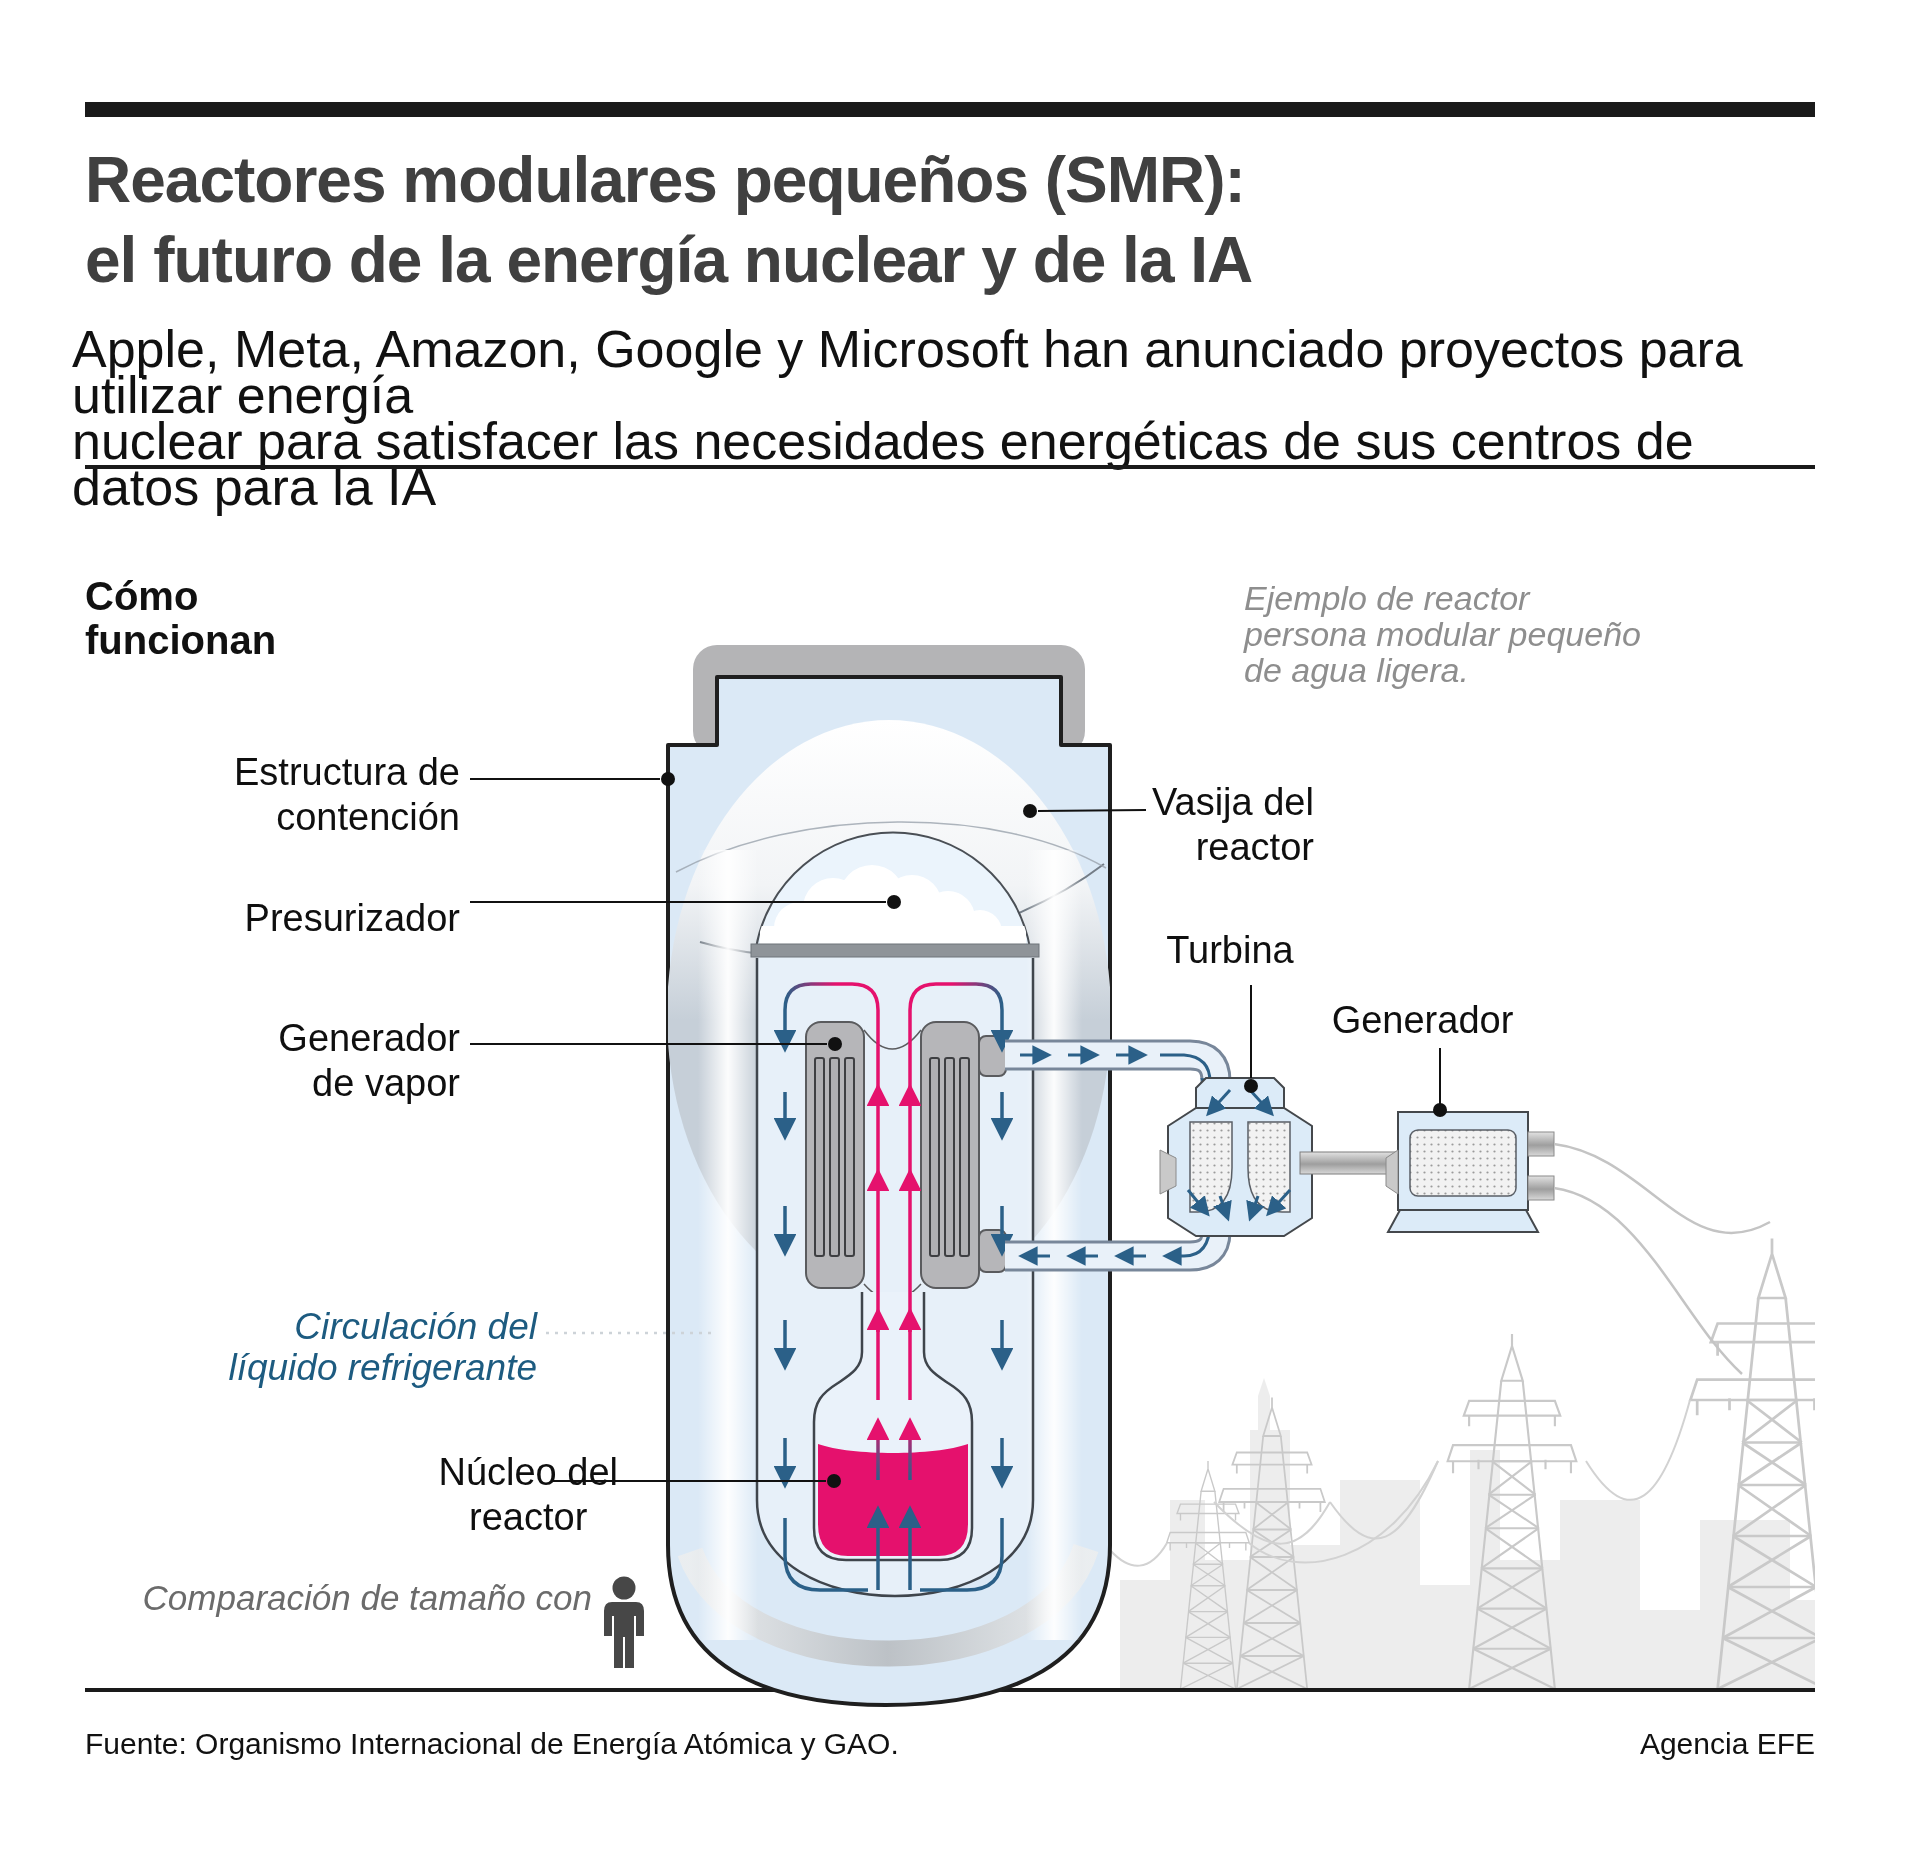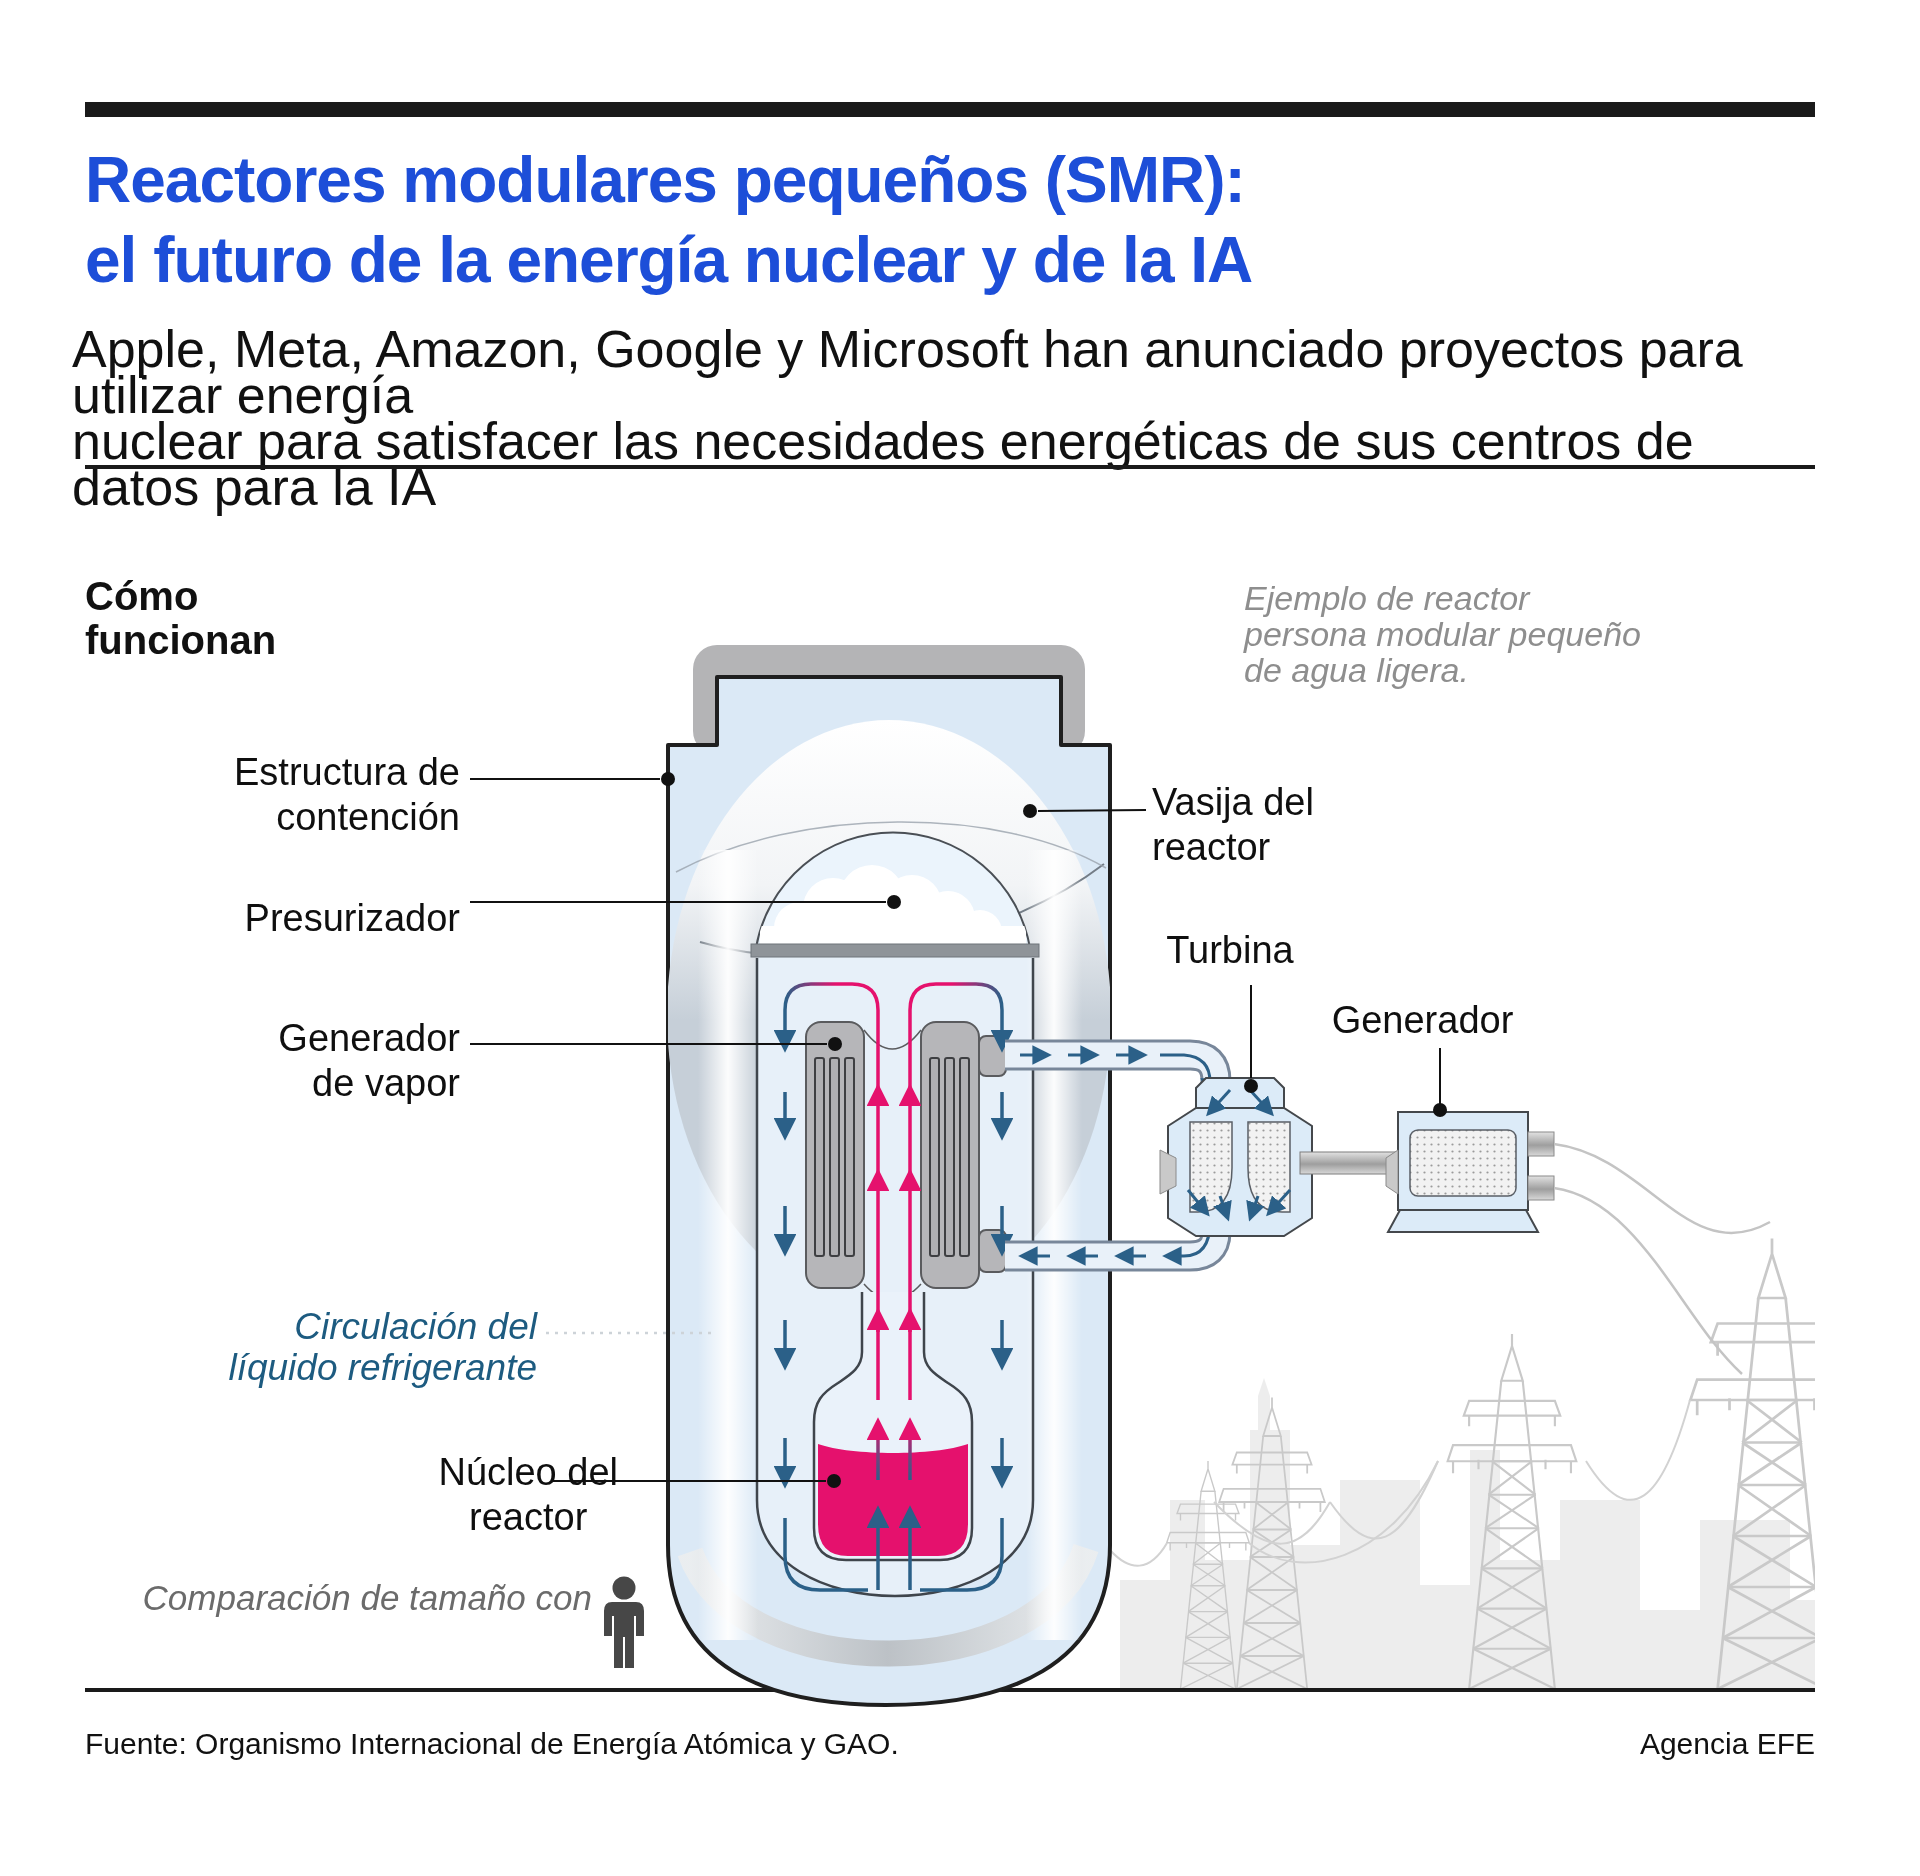--- a/index.html
+++ b/index.html
@@ -1,27 +1,27 @@
 <!DOCTYPE html>
 <html><head>
 <meta charset="utf-8">
 <style>
   html,body{margin:0;padding:0;background:#ffffff;}
   #canvas{position:relative;width:1920px;height:1876px;background:#ffffff;overflow:hidden;
           font-family:"Liberation Sans",sans-serif;color:#1a1a1a;}
   .abs{position:absolute;}
   #topbar{left:85px;top:102px;width:1730px;height:15px;background:#1a1a1a;}
   #title{left:85px;top:140px;width:1500px;font-size:64px;font-weight:bold;line-height:80px;
-         letter-spacing:-1px;color:#1d4ed8;}
+         letter-spacing:-1px;color:#404040;}
   #subtitle{left:72px;top:326px;width:1740px;font-size:52px;line-height:46px;color:#111;}
   #divider{left:85px;top:465px;width:1730px;height:4px;background:#1a1a1a;}
   #how{left:85px;top:574px;font-size:40px;font-weight:bold;line-height:44px;color:#111;}
   #example{right:116px;top:580px;width:560px;font-size:34px;line-height:36px;font-style:italic;
            color:#8e8e8e;text-align:left;}
-  .lbl{font-size:38px;line-height:45px;color:#0f0f0f;}
+  .lbl{font-size:38px;line-height:45px;color:#0f0f0f;text-align:right;}
   .r{text-align:right;}
   .c{text-align:center;}
   #lab-contain{right:1460px;top:750px;}
   #lab-presur{right:1460px;top:880px;margin-top:16px;}
   #lab-sg{right:1460px;top:1016px;}
   #lab-vasija{left:1152px;top:780px;}
   #lab-turbina{left:1140px;top:928px;width:180px;}
   #lab-gen{left:1330px;top:998px;width:185px;}
   #lab-circ{right:1383px;top:1306px;font-size:37px;line-height:41px;font-style:italic;color:#1d5b80;margin-left:27px;}
   #lab-nucleo{right:1302px;top:1450px;text-align:center;}

